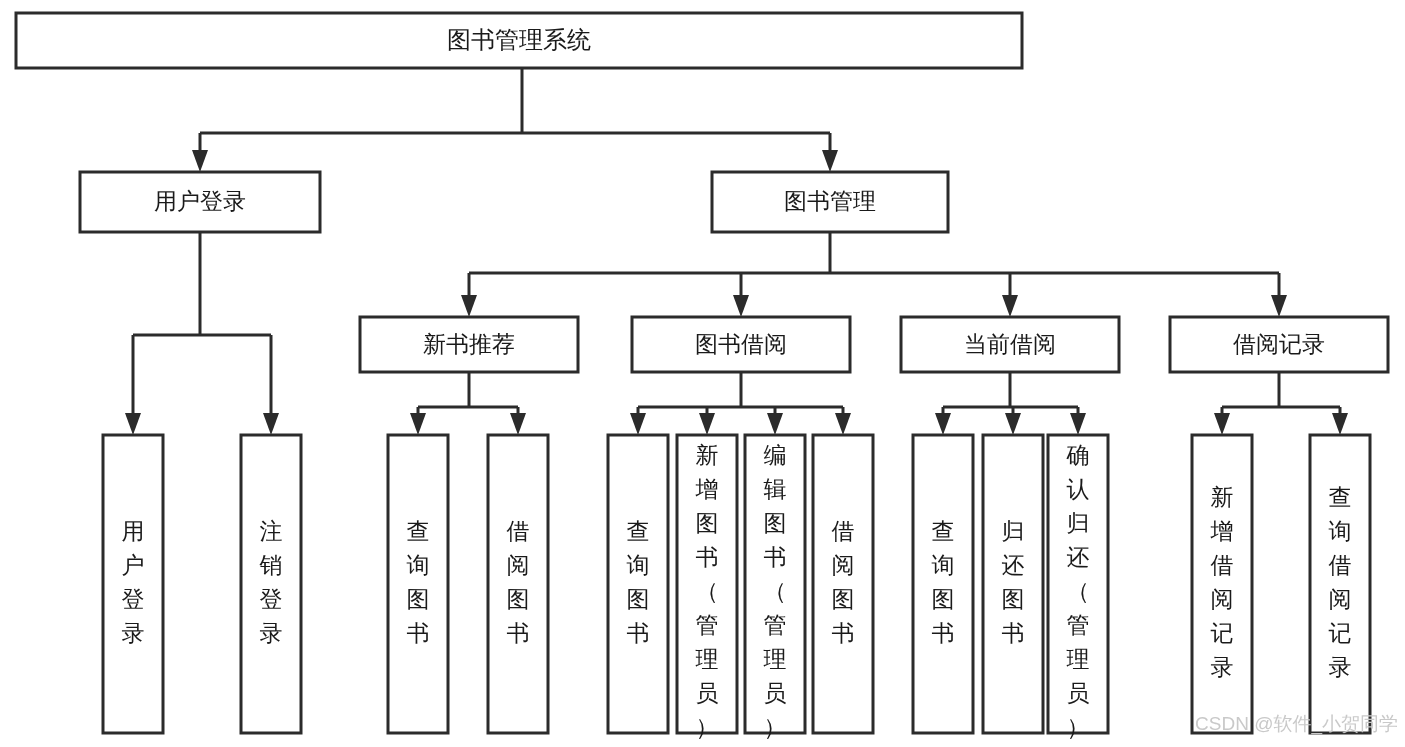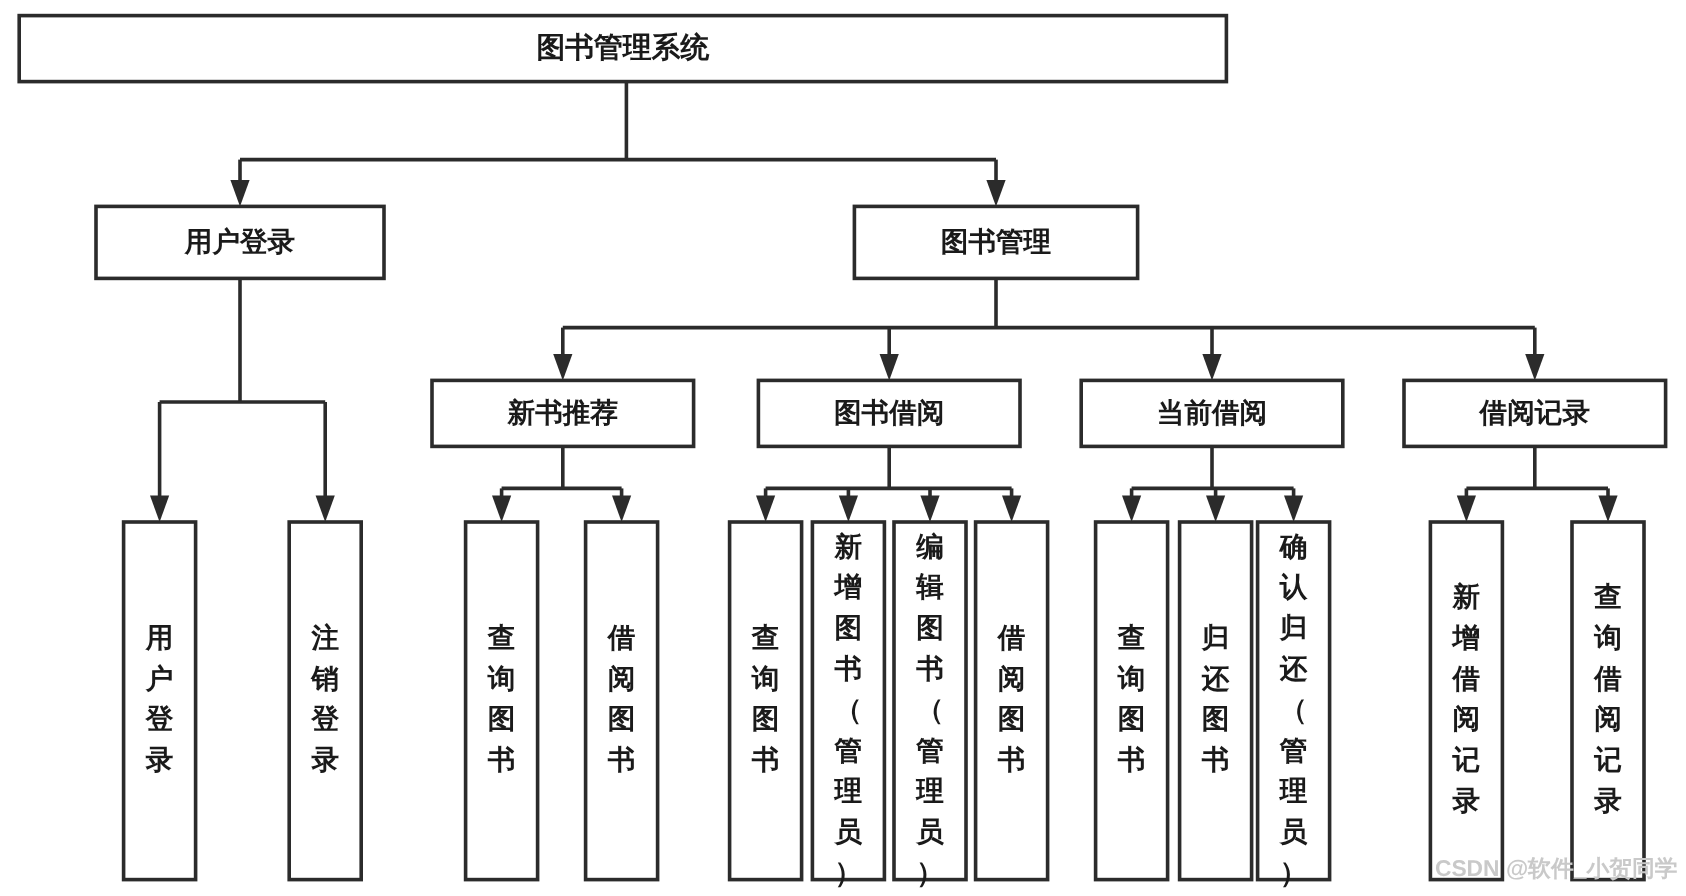--- a/index.html
+++ b/index.html
@@ -14,21 +14,20 @@
     font-family: "Liberation Sans", "DejaVu Sans", sans-serif;
     overflow: hidden;
     position: relative;
   }
   #diagram-root {
     position: absolute;
     left: 0;
     top: 0;
     width: 1405px;
     height: 747px;
-    font-weight: bold;
   }
   svg.flow {
     display: block;
     width: 1405px;
     height: 747px;
   }
   .node-box {
     fill: #ffffff;
     stroke: #2b2b2b;
     stroke-width: 3;

